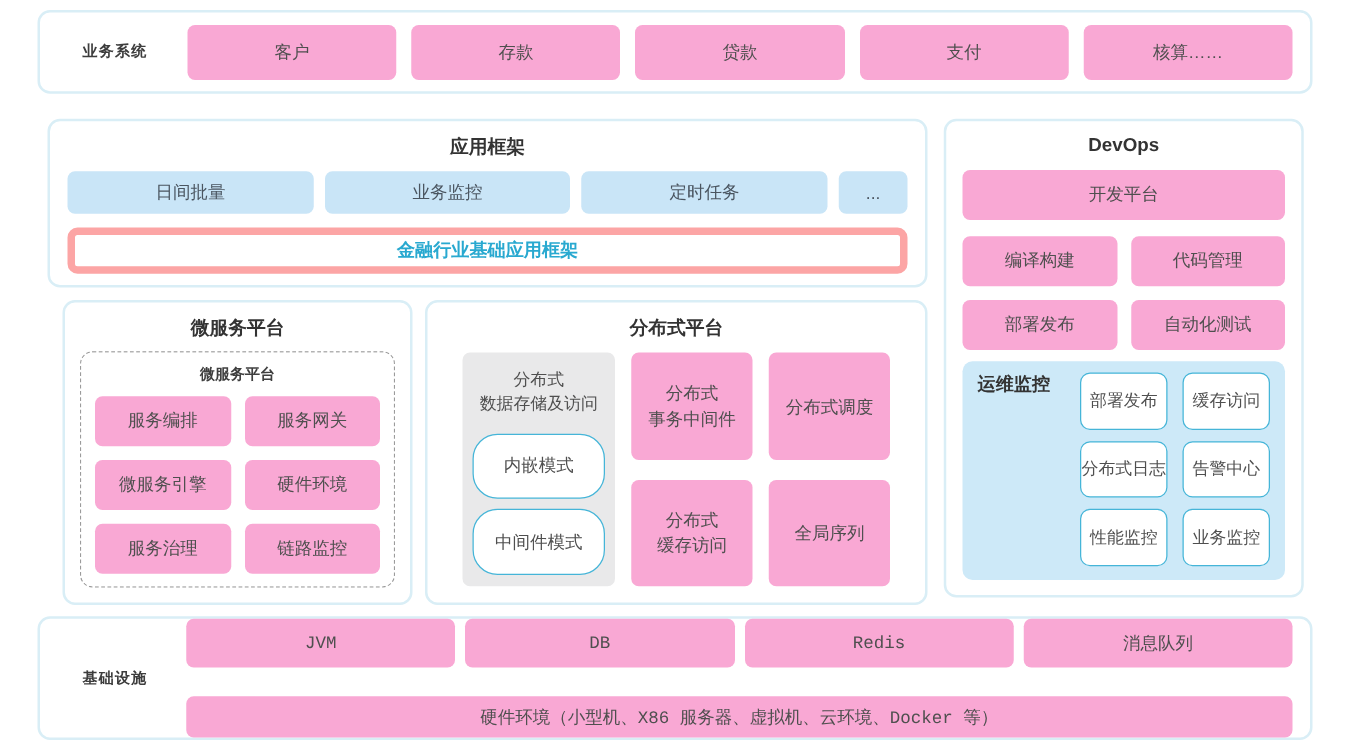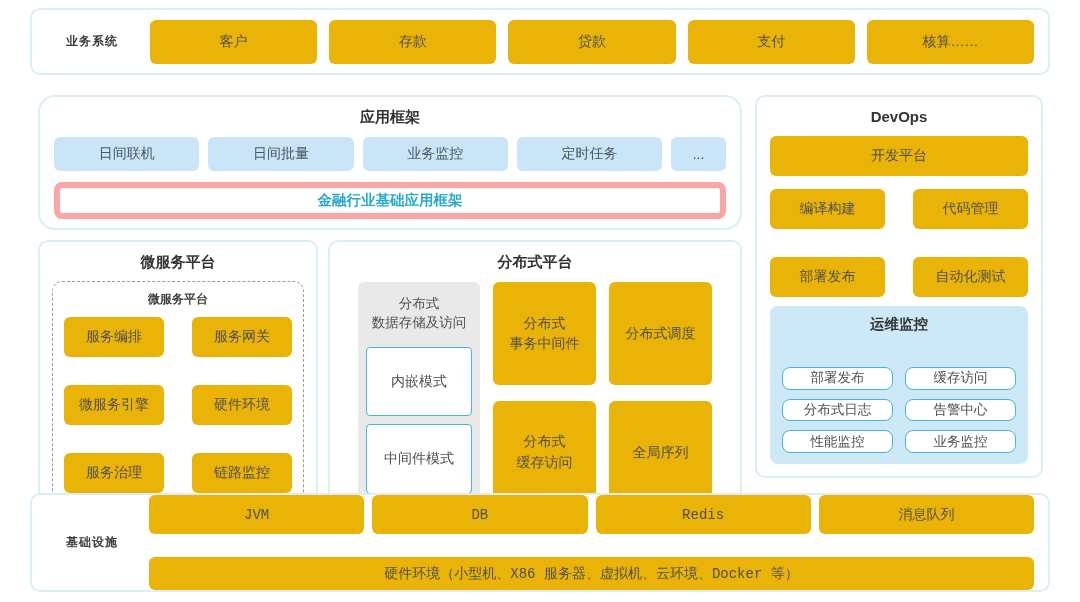--- a/index.html
+++ b/index.html
@@ -21,88 +21,88 @@
   .top-panel {
     position:absolute; left:30px; top:8px; width:1020px; height:67px;
     display:flex; align-items:center; gap:14px; padding:0 14px 0 16px;
   }
   .side-label {
     flex:0 0 88px; text-align:center;
     font-size:12px; font-weight:700; color:#3d3d3d; letter-spacing:1px;
   }
   .top-row { flex:1; display:flex; gap:12px; }
   .box {
-    background:#eab308; border-radius:6px;
+    background:#f9a8d4; border-radius:6px;
     display:flex; align-items:center; justify-content:center;
     font-size:14px; color:#4f4f4f; text-align:center;
   }
   .top-row .box { flex:1; height:44px; }
 
   
   .mid { position:absolute; left:38px; top:95px; width:1005px; height:383px; display:flex; gap:13px; }
   .mid-left { width:704px; display:flex; flex-direction:column; gap:10px; }
 
   .panel-title {
     text-align:center; font-size:15px; font-weight:700; color:#333;
   }
 
   
-  .app-panel { height:135px; padding:11px 14px 12px;border-radius:17px; }
+  .app-panel { height:135px; padding:11px 14px 12px; }
   .app-panel .panel-title { margin-bottom:10px; }
   .af-row { display:flex; gap:9px; height:34px; margin-bottom:11px; }
   .af-row .box { flex:1; background:#c9e5f7; color:#4a5560; }
   .af-row .box.small { flex:0 0 55px; }
   .af-base {
     height:37px; border:6px solid #fca5a5; border-radius:8px; background:#fff;
     display:flex; align-items:center; justify-content:center;
     font-size:14.5px; font-weight:700; color:#29a9d0;
   }
 
-  .mid-left-row { flex:1; display:flex; gap:10px; }
+  .mid-left-row { flex:1; display:flex; gap:10px;margin-left:12px; }
 
   
   .ms-panel { width:280px; padding:11px 12px 12px; display:flex; flex-direction:column; }
   .ms-panel .panel-title { margin-bottom:9px; }
   .ms-dashed {
     flex:1; border:1px dashed #9b9b9b; border-radius:10px;
     padding:9px 11px 10px; display:flex; flex-direction:column;
   }
   .ms-dashed-title { text-align:center; font-size:12px; color:#3f3f3f; font-weight:700; margin-bottom:9px; }
-  .grid2 { display:grid; grid-template-columns:1fr 1fr; gap:28px; }
+  .grid2 { display:grid; grid-template-columns:1fr 1fr; gap:11px; }
   .ms-grid { flex:1; }
   .ms-grid .box { height:40px; }
 
   
   .dist-panel { flex:1; padding:11px 28px 13px; display:flex; flex-direction:column; }
   .dist-panel .panel-title { margin-bottom:10px; }
   .dist-grid { flex:1; display:flex; gap:13px; }
   .dist-storage {
     flex:0 0 122px; background:#e9e9ea; border-radius:6px;
     padding:8px 8px 9px; display:flex; flex-direction:column; gap:8px;
   }
   .dist-storage-title {
     font-size:13.5px; color:#4f4f4f; text-align:center; line-height:1.4;
     white-space:pre-line; padding:5px 0 6px;
   }
   .mode-box {
-    flex:1; background:#fff; border:1px solid #45b5d8; border-radius:4px;
+    flex:1; background:#fff; border:1px solid #45b5d8; border-radius:20px;
     display:flex; align-items:center; justify-content:center; font-size:14px; color:#4f4f4f;
   }
   .dist-col { flex:1; display:flex; flex-direction:column; gap:16px; }
   .dist-col .box { flex:1; white-space:pre-line; line-height:1.45; }
 
   
   .devops-panel { flex:1; padding:11px 13px 12px; display:flex; flex-direction:column; }
   .devops-panel .panel-title { margin-bottom:11px; }
   .devops-wide { height:40px; margin-bottom:13px; }
   .devops-grid { margin-bottom:9px; }
   .devops-grid .box { height:40px; }
   .monitor {
     flex:1; background:#cde9f8; border-radius:8px;
-    padding:9px 12px 11px; display:flex; flex-direction:column;gap:24px;
+    padding:9px 12px 11px; display:flex; flex-direction:row;gap:24px;
   }
   .monitor-title { text-align:center; font-size:14.5px; font-weight:700; color:#333; margin-bottom:9px; }
   .monitor-grid { flex:1; grid-auto-rows:1fr; gap:9px 12px; }
   .monitor-grid .mon-box {
     background:#fff; border:1px solid #45b5d8; border-radius:8px;
     display:flex; align-items:center; justify-content:center;
     font-size:13.5px; color:#4f4f4f;
   }
 
   
@@ -130,21 +130,20 @@
       <div class="box">核算……</div>
     </div>
   </section>
 
   <div class="mid">
     <div class="mid-left">
 
       <section class="panel app-panel">
         <div class="panel-title">应用框架</div>
         <div class="af-row">
-          <div class="box">日间联机</div>
           <div class="box">日间批量</div>
           <div class="box">业务监控</div>
           <div class="box">定时任务</div>
           <div class="box small">...</div>
         </div>
         <div class="af-base">金融行业基础应用框架</div>
       </section>
 
       <div class="mid-left-row">
 

